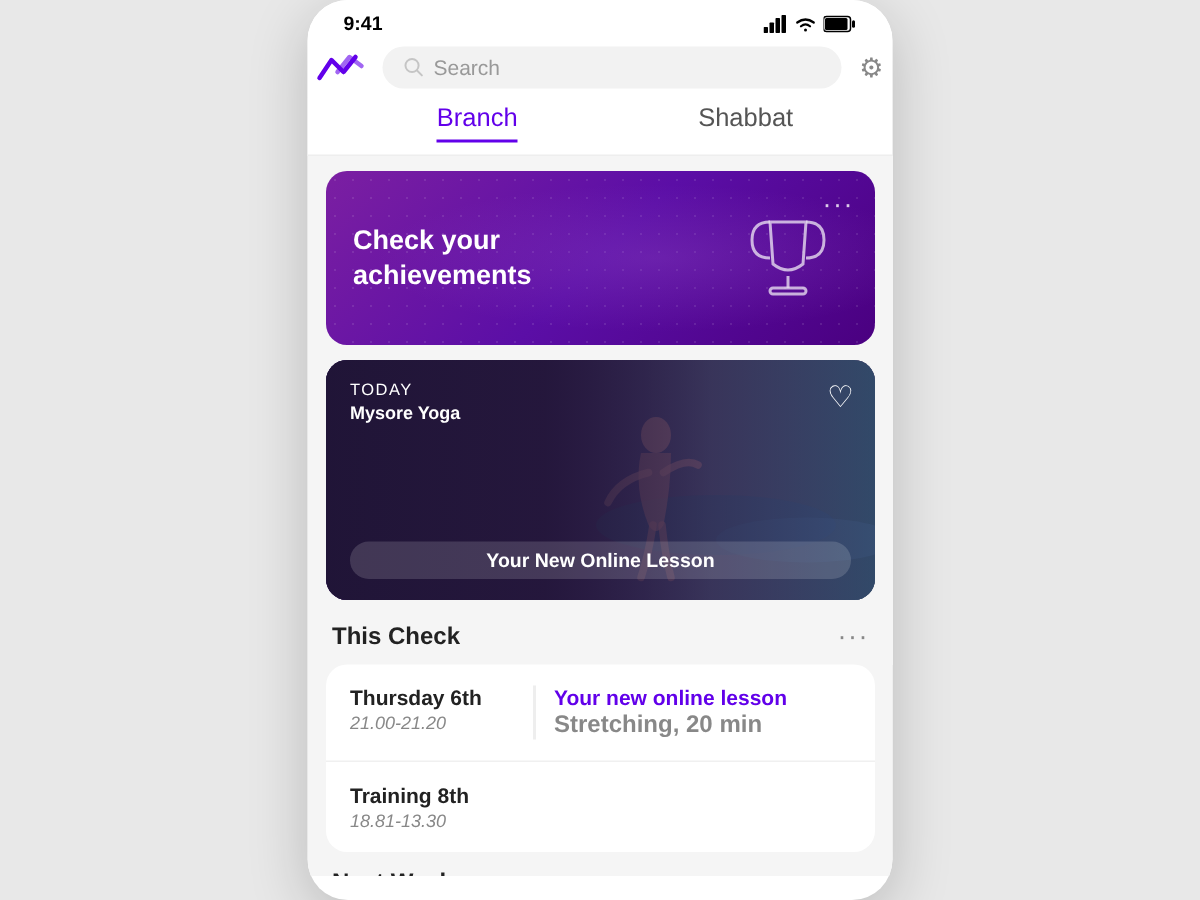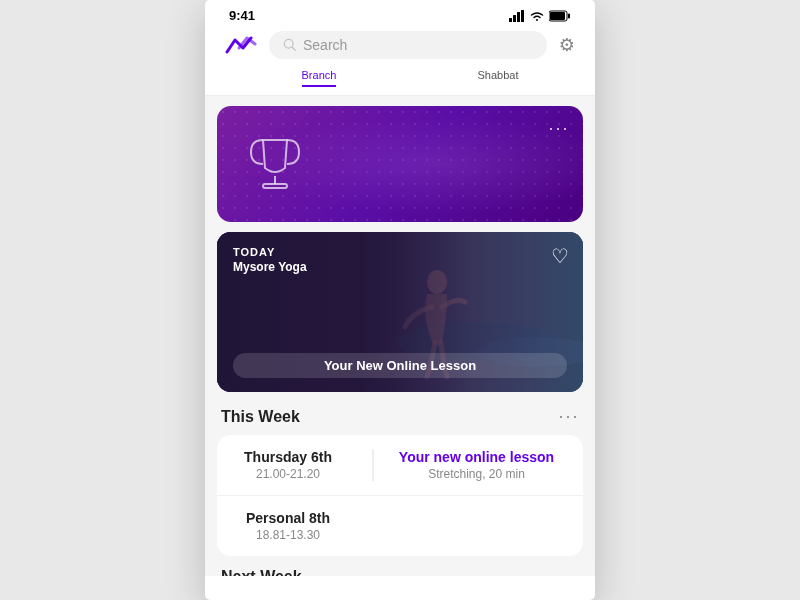--- a/index.html
+++ b/index.html
@@ -8,21 +8,21 @@
       display: flex;
       justify-content: center;
       align-items: center;
       min-height: 100vh;
       font-family: -apple-system, BlinkMacSystemFont, 'Segoe UI', sans-serif;
     }
     .phone {
       width: 390px;
       height: 600px;
       background: #fff;
-      border-radius: 5px;
+      border-radius: 27px;
       overflow: hidden;
       position: relative;
       box-shadow: 0 10px 40px rgba(0,0,0,0.2);
     }
     .status-bar {
       display: flex;
       justify-content: space-between;
       align-items: center;
       padding: 8px 24px 4px;
       background: #fff;
@@ -33,21 +33,21 @@
     }
     .status-icons {
       display: flex;
       gap: 4px;
       align-items: center;
     }
     .header {
       display: flex;
       align-items: center;
       justify-content: center;
-      padding: 4px 20px 6px;
+      padding: 4px 6px 6px;
       background: #fff;
     }
     .search-bar {
       display: flex;
       align-items: center;
       background: #f2f2f2;
       border-radius: 20px;
       padding: 6px 14px;
       gap: 6px;
       flex: 1;
@@ -62,21 +62,21 @@
       color: #888;
     }
     .nav-tabs {
       display: flex;
       justify-content: space-around;
       padding: 0 16px 8px;
       background: #fff;
       border-bottom: 1px solid #eee;
     }
     .nav-tab {
-      font-size: 11px;
+      font-size: 17px;
       padding: 4px 0;
       cursor: pointer;
       color: #555;
       margin-left: 20px;
     }
     .nav-tab.active {
       color: #6200ea;
       border-bottom: 2px solid #6200ea;
     }
     .content {
@@ -148,21 +148,21 @@
       position: relative;
       z-index: 2;
       padding: 14px 16px;
       color: #fff;
       height: 100%;
       display: flex;
       flex-direction: column;
     }
     .today-label {
       font-size: 11px;
-      font-weight: 700;
+      font-weight: 400;
       letter-spacing: 1px;
       color: #fff;
     }
     .today-title {
       font-size: 12px;
       font-weight: 600;
       margin-top: 2px;
     }
     .today-desc {
       font-size: 12px;
@@ -208,53 +208,54 @@
       background: #fff;
       border-radius: 14px;
       margin: 0 12px;
       overflow: hidden;
     }
     .schedule-item {
       display: flex;
       padding: 14px 16px;
       border-bottom: 1px solid #f0f0f0;
       align-items: flex-start;
-      gap: 29px;
-      text-align: center;
+      gap: 12px;
     }
     .schedule-item:last-child {
       border-bottom: none;
     }
     .schedule-date {
       min-width: 110px;
     }
     .schedule-day {
       font-size: 14px;
       font-weight: 700;
       color: #222;
     }
     .schedule-time {
       font-size: 12px;
       color: #888;
       margin-top: 2px;
+      font-style: italic;
     }
     .schedule-info {
       flex: 1;
       border-left: 2px solid #eee;
       padding-left: 12px;
     }
     .schedule-name {
       font-size: 14px;
       font-weight: 600;
       color: #6200ea;
     }
     .schedule-detail {
-      font-size: 12px;
+      font-size: 16px;
       color: #888;
       margin-top: 2px;
+      font-weight: bold;
     }
     .next-week-header {
       padding: 12px 16px 6px;
     }
     .next-week-title {
       font-size: 16px;
       font-weight: 700;
       color: #222;
     }
     .search-icon-svg {
@@ -310,20 +311,21 @@
   <div class="nav-tabs">
     <span class="nav-tab active">Branch</span>
     <span class="nav-tab">Shabbat</span>
   </div>
 
   <div class="content">
 
     <div class="achievements-card">
       <div class="dots-bg"></div>
       <div class="achievements-bg"></div>
+      <span class="achievements-text">Check your achievements</span>
       <div class="achievements-more">···</div>
 
       <svg width="80" height="80" viewBox="0 0 80 80" style="z-index:1; opacity:0.85;">
         <path d="M28 16 L52 16 L50 44 Q40 52 30 44 Z" stroke="rgba(255,255,255,0.8)" stroke-width="2" fill="none"></path>
         <path d="M28 16 Q16 16 16 28 Q16 40 28 40" stroke="rgba(255,255,255,0.8)" stroke-width="2" fill="none"></path>
         <path d="M52 16 Q64 16 64 28 Q64 40 52 40" stroke="rgba(255,255,255,0.8)" stroke-width="2" fill="none"></path>
         <line x1="40" y1="52" x2="40" y2="60" stroke="rgba(255,255,255,0.8)" stroke-width="2"></line>
         <rect x="28" y="60" width="24" height="4" rx="2" stroke="rgba(255,255,255,0.8)" stroke-width="2" fill="none"></rect>
       </svg>
     </div>
@@ -355,38 +357,38 @@
       <div class="today-bg"></div>
       <span class="today-heart">♡</span>
       <div class="today-content">
         <span class="today-label">TODAY</span>
         <span class="today-title">Mysore Yoga</span>
         <div class="today-lesson">Your New Online Lesson</div>
       </div>
     </div>
 
     <div class="section-header">
-      <span class="section-title">This Week</span>
+      <span class="section-title">This Check</span>
       <span class="section-more">···</span>
     </div>
 
     <div class="schedule-list">
       <div class="schedule-item">
         <div class="schedule-date">
           <div class="schedule-day">Thursday 6th</div>
           <div class="schedule-time">21.00-21.20</div>
         </div>
         <div class="schedule-info">
           <div class="schedule-name">Your new online lesson</div>
           <div class="schedule-detail">Stretching, 20 min</div>
         </div>
       </div>
       <div class="schedule-item">
         <div class="schedule-date">
-          <div class="schedule-day">Personal 8th</div>
+          <div class="schedule-day">Training 8th</div>
           <div class="schedule-time">18.81-13.30</div>
         </div>
         <div class="schedule-info">
         </div>
       </div>
     </div>
 
     <div class="next-week-header">
       <span class="next-week-title">Next Week</span>
     </div>

